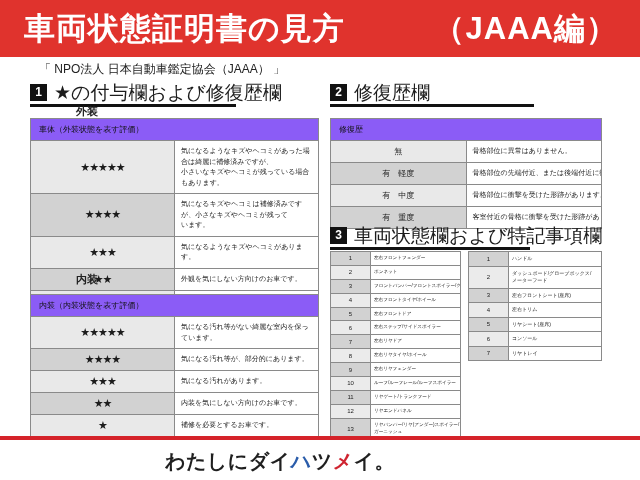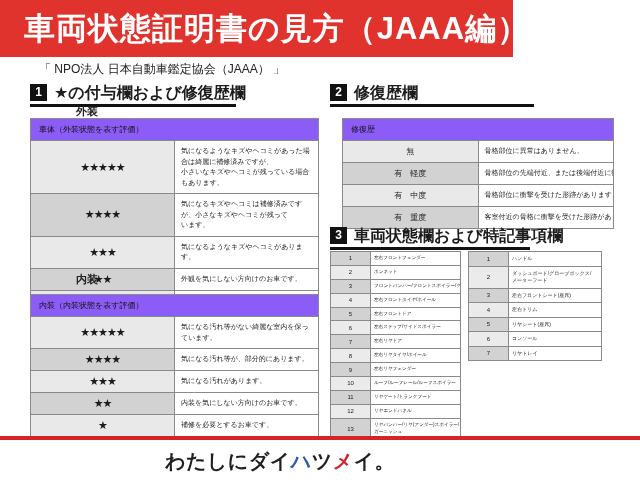--- a/index.html
+++ b/index.html
@@ -1,27 +1,27 @@
 <!DOCTYPE html>
 <html><head>
 <meta charset="utf-8">
 <style>
   html,body{margin:0;padding:0;width:640px;height:480px;background:#fff;
     font-family:"Liberation Sans","DejaVu Sans",sans-serif;color:#1c1c1c;overflow:hidden;}
   .abs{position:absolute;}
   
-  .band{top:0;left:0;width:513px;height:57px;background:#e0332d;display:flex;
+  .band{top:0;left:0;width:640px;height:57px;background:#e0332d;display:flex;
     align-items:center;justify-content:space-between;padding:0 22px 0 24px;box-sizing:border-box;}
   .band .ttl{color:#fff;font-weight:bold;font-size:31px;letter-spacing:1px;white-space:nowrap;}
   .npo{top:61px;left:8px;font-size:12px;color:#222;white-space:nowrap;margin-left:31px;}
   
   .sec-h{display:flex;align-items:flex-start;border-bottom:3px solid #111;padding-bottom:3px;}
   .sec-num{display:inline-block;width:17px;height:17px;background:#111;color:#fff;
     font-size:12px;font-weight:bold;text-align:center;line-height:17px;margin-right:7px;flex:0 0 auto;}
-  .sec-title{font-size:16px;font-weight:bold;line-height:17px;white-space:nowrap;}
+  .sec-title{font-size:19px;font-weight:normal;line-height:17px;white-space:nowrap;}
   .sec1{left:30px;top:84px;width:206px;}
   .sec2{left:330px;top:84px;width:204px;}
   .sec3{left:330px;top:227px;width:200px;}
   .blk-label{font-size:11px;font-weight:bold;color:#222;margin-left:46px;}
   
   table.t{border-collapse:collapse;table-layout:fixed;background:#fff;border:1px solid #555;}
   .t th,.t td{border:1px solid #8a8a8a;box-sizing:border-box;}
   .t thead th{background:#8b5cf6;font-size:8px;font-weight:normal;text-align:left;
     padding:5px 8px;color:#111;}
   .t .val{background:#fff;font-size:7px;line-height:1.5;padding:5px 6px;color:#222;}
@@ -29,21 +29,21 @@
   .rating{width:289px;}
   .rating .key{width:62px;text-align:center;font-size:11px;letter-spacing:-1px;padding:4px 2px;}
   .rating .val{white-space:pre-line;}
   .rating tbody tr:nth-of-type(odd) .key{background:#e9e9e9;}
   .rating tbody tr:nth-of-type(even) .key{background:#d2d2d2;}
   .tbl-ext{left:30px;top:118px;}
   .lbl-ext{left:30px;top:104px;}
   .tbl-int{left:30px;top:294px;}
   .lbl-int{left:30px;top:272px;}
   
-  .repair{left:342px;top:118px;width:272px;}
+  .repair{left:330px;top:118px;width:272px;}
   .repair .key{width:52px;text-align:center;font-size:8px;padding:5px 2px;white-space:nowrap;}
   .repair .val{white-space:nowrap;overflow:hidden;}
   .repair tbody tr:nth-of-type(odd) .key{background:#e9e9e9;}
   .repair tbody tr:nth-of-type(even) .key{background:#d2d2d2;}
   
   .parts .key{width:40px;text-align:center;font-size:6px;padding:3px 2px;}
   .parts .val{font-size:4.6px;line-height:1.5;padding:3px 3px;white-space:pre;overflow:hidden;}
   .parts tbody tr:nth-of-type(odd) .key{background:#d2d2d2;}
   .parts tbody tr:nth-of-type(even) .key{background:#ebebeb;}
   .parts-left{left:330px;top:251px;width:131px;}

